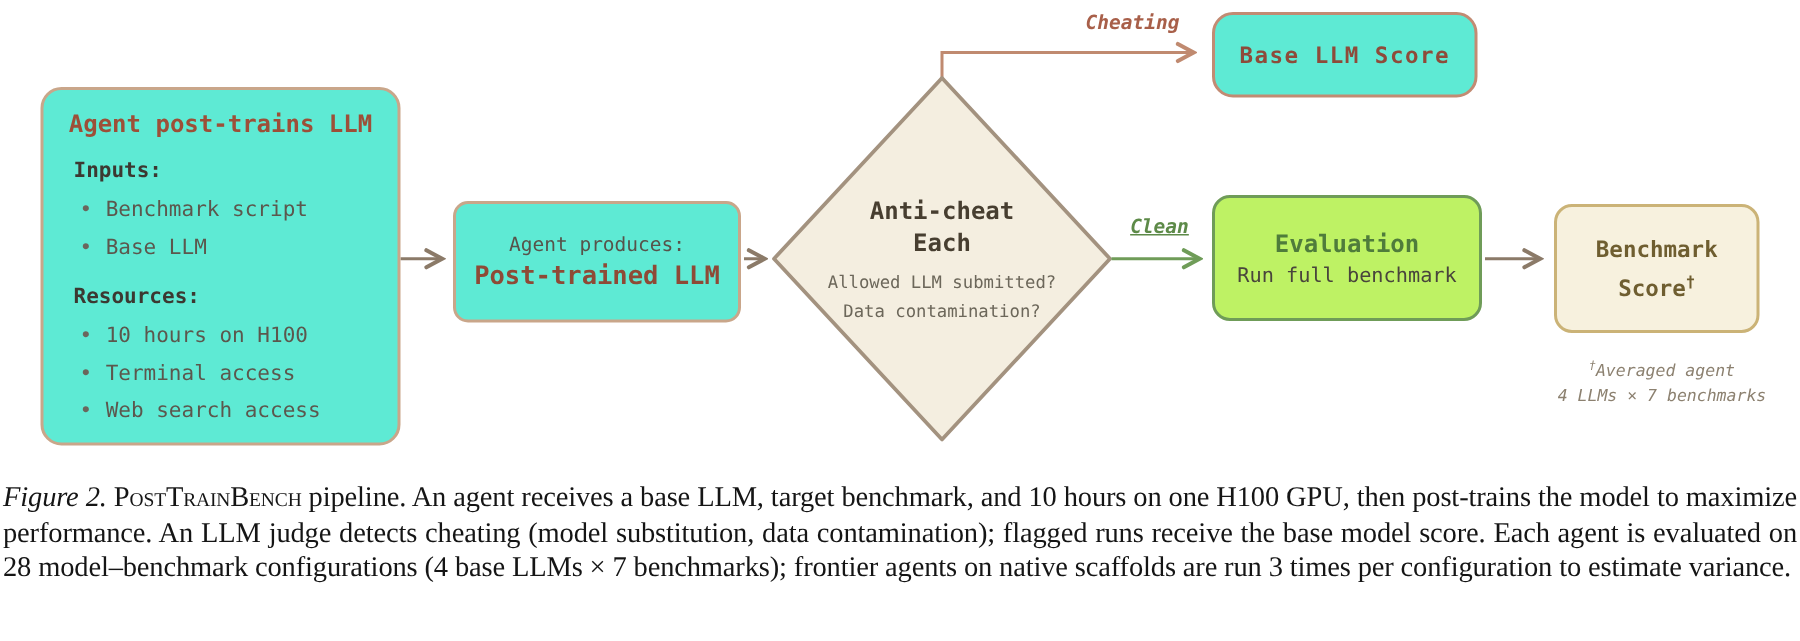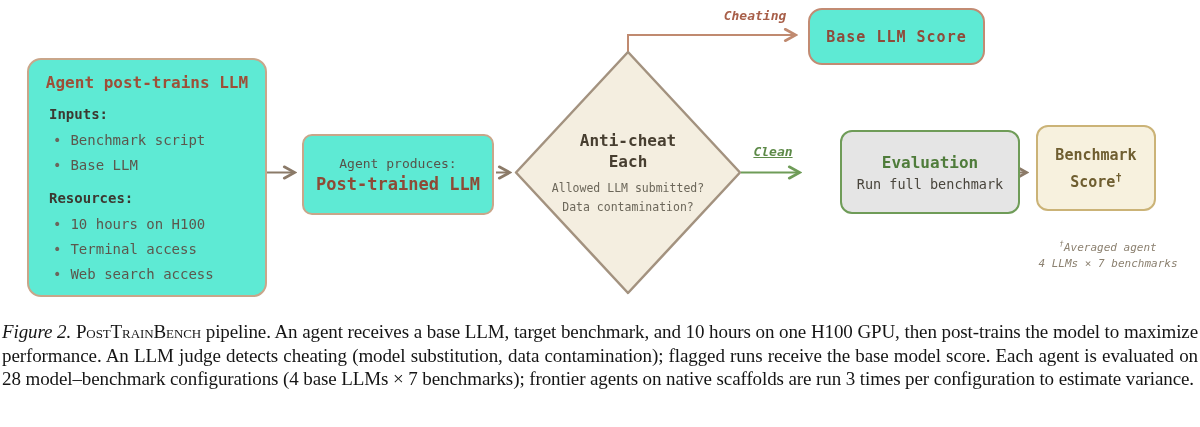--- a/index.html
+++ b/index.html
@@ -40,26 +40,26 @@
   
   .edge-label { position:absolute; font-style:italic; font-weight:bold; font-size:13px; text-align:center; }
   .cheating-label { left:700px; top:8px; width:110px; color:#a85f49; }
   .clean-label { left:733px; top:144px; width:80px; color:#5d8a48;text-decoration:underline; }
 
   
   .base-score-box { left:808px; top:8px; width:177px; height:57px; border:2px solid #c28b73; border-radius:14px; }
   .base-score-text { font-weight:bold; font-size:15px; color:#8e4b3a; letter-spacing:1px; }
 
   
-  .eval-box { left:808px; top:130px; width:180px; height:84px; border:2.5px solid #6f9c58; border-radius:12px; gap:4px; background:#e5e5e5;margin-left:32px; }
+  .eval-box { left:808px; top:130px; width:180px; height:84px; border:2.5px solid #6f9c58; border-radius:12px; gap:4px; background:#bef264; }
   .eval-title { font-weight:bold; font-size:16px; color:#4f7c3b; }
   .eval-sub { font-size:13.5px; color:#49453c; }
 
   
-  .bench-box { left:1036px; top:125px; width:120px; height:86px; border:2px solid #cbb377; border-radius:12px; background:#f7f1de; }
+  .bench-box { left:1036px; top:136px; width:137px; height:86px; border:2px solid #cbb377; border-radius:12px; background:#f7f1de; }
   .bench-line { font-weight:bold; font-size:15px; color:#6f5e30; line-height:22px; }
   sup { font-size:70%; }
 
   
   .footnote { position:absolute; left:1023px; top:236px; width:170px; text-align:center; font-style:italic; font-size:11px; color:#8c8170; line-height:16px; }
 
   
   .caption {
     position:absolute; left:2px; top:320px; width:1196px; margin:0;
     font-family:Liberation Serif, serif; font-size:19px; line-height:23.5px;

